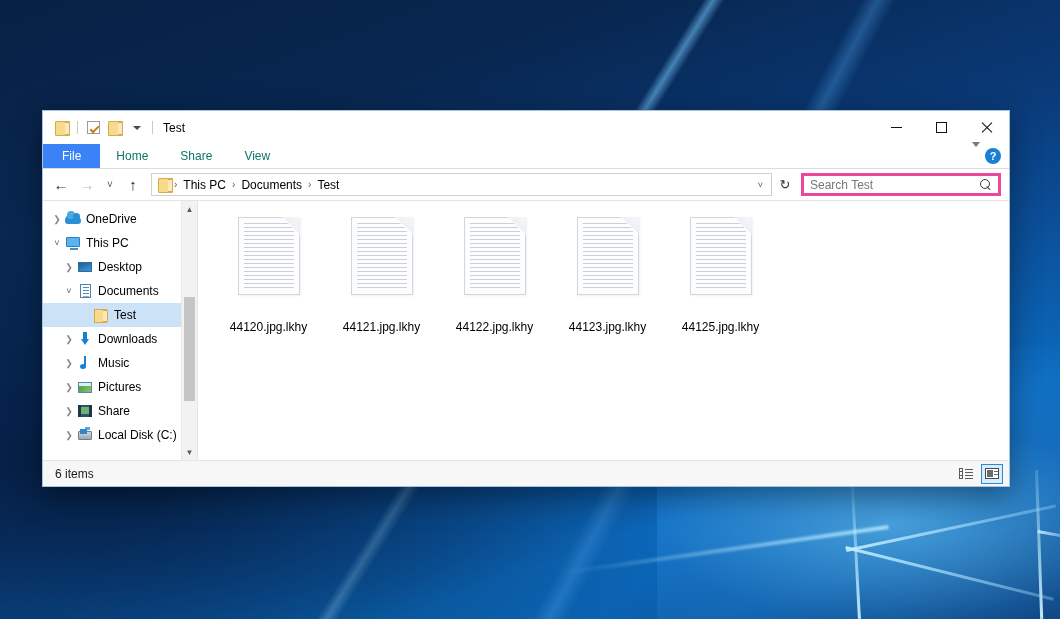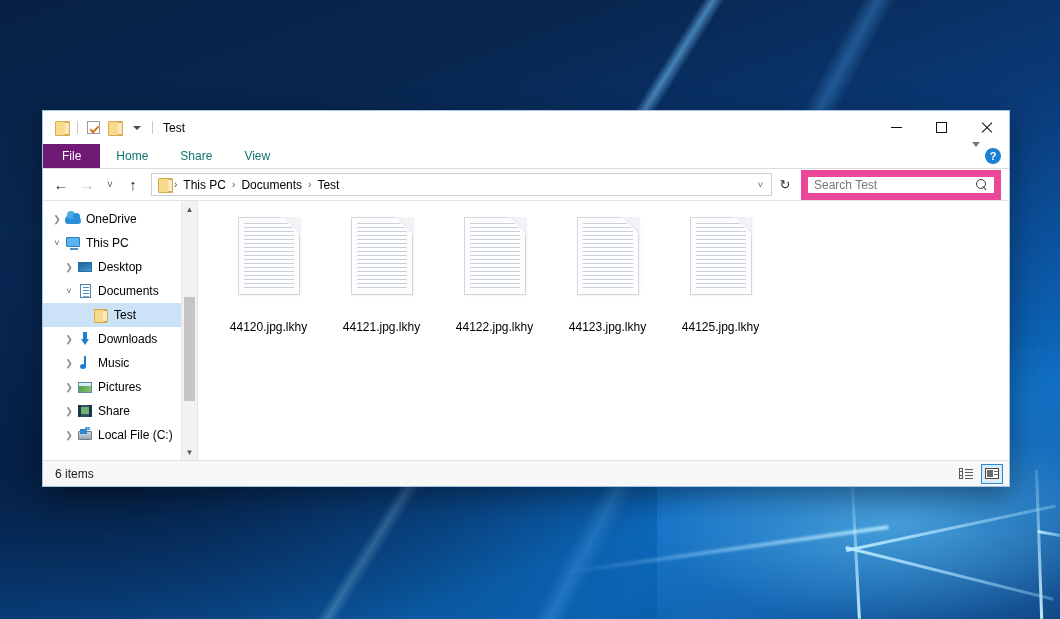--- a/index.html
+++ b/index.html
@@ -141,21 +141,21 @@
     align-items: stretch;
     background: #ffffff;
     border-bottom: 1px solid #dcdcdc;
   }
   .rtab {
     padding: 0 16px;
     display: flex; align-items: center;
     font-size: 12px; color: #0f766e;
   }
   .rtab.file {
-    background: #701a75;
+    background: #3b82f6;
     color: #ffffff;
     padding: 0 19px;
   }
   .ribbon-right { margin-left: auto; display: flex; align-items: center; gap: 5px; padding-right: 8px; }
   .chev-dn {
     width: 0; height: 0;
     border-left: 4px solid transparent;
     border-right: 4px solid transparent;
     border-top: 5px solid #777;
   }
@@ -210,22 +210,22 @@
     font-size: 9px; color: #555;
     padding: 0 5px;
   }
   .refreshbtn {
     width: 22px; height: 23px;
     display: flex; align-items: center; justify-content: center;
     font-size: 13px; color: #333;
   }
   .searchbox {
     flex: 0 0 200px;
-    height: 30px;
-    border: 7px solid #ec4899;
+    height: 23px;
+    border: 3px solid #ec4899;
     background: #fff;
     display: flex;
     align-items: center;
     padding: 0 6px;
     margin-left: 3px;
   }
   .searchbox input {
     border: none; outline: none;
     flex: 1 1 auto;
     font-size: 12px;
@@ -696,21 +696,21 @@
             <i class="ic-vids"></i>
           </span>
         <span class="nlabel">Share</span>
       </div>
 
       <div class="navrow" style="padding-left:18px">
         <span class="twisty">❯</span>
         <span class="nico">
             <i class="ic-disk"></i>
           </span>
-        <span class="nlabel">Local File (C:)</span>
+        <span class="nlabel">Local Disk (C:)</span>
       </div>
 
       <div class="navscroll">
         <div class="sb-arrow">▲</div>
         <div class="sb-thumb"></div>
         <div class="sb-arrow bottom">▼</div>
       </div>
     </div>
 
     <div class="content">

